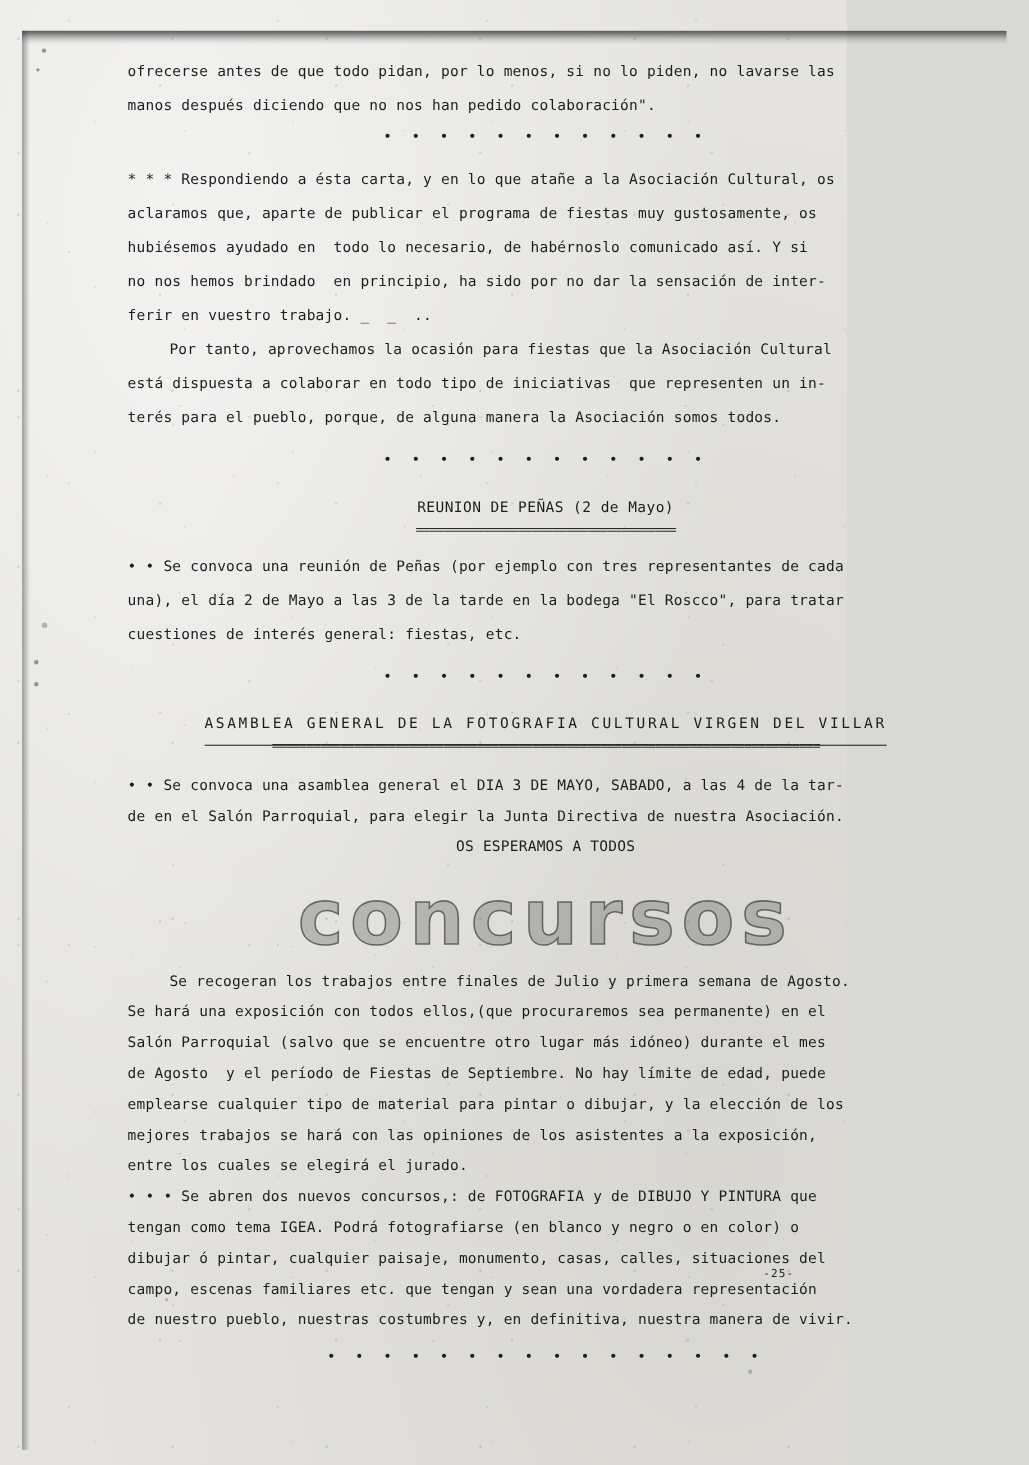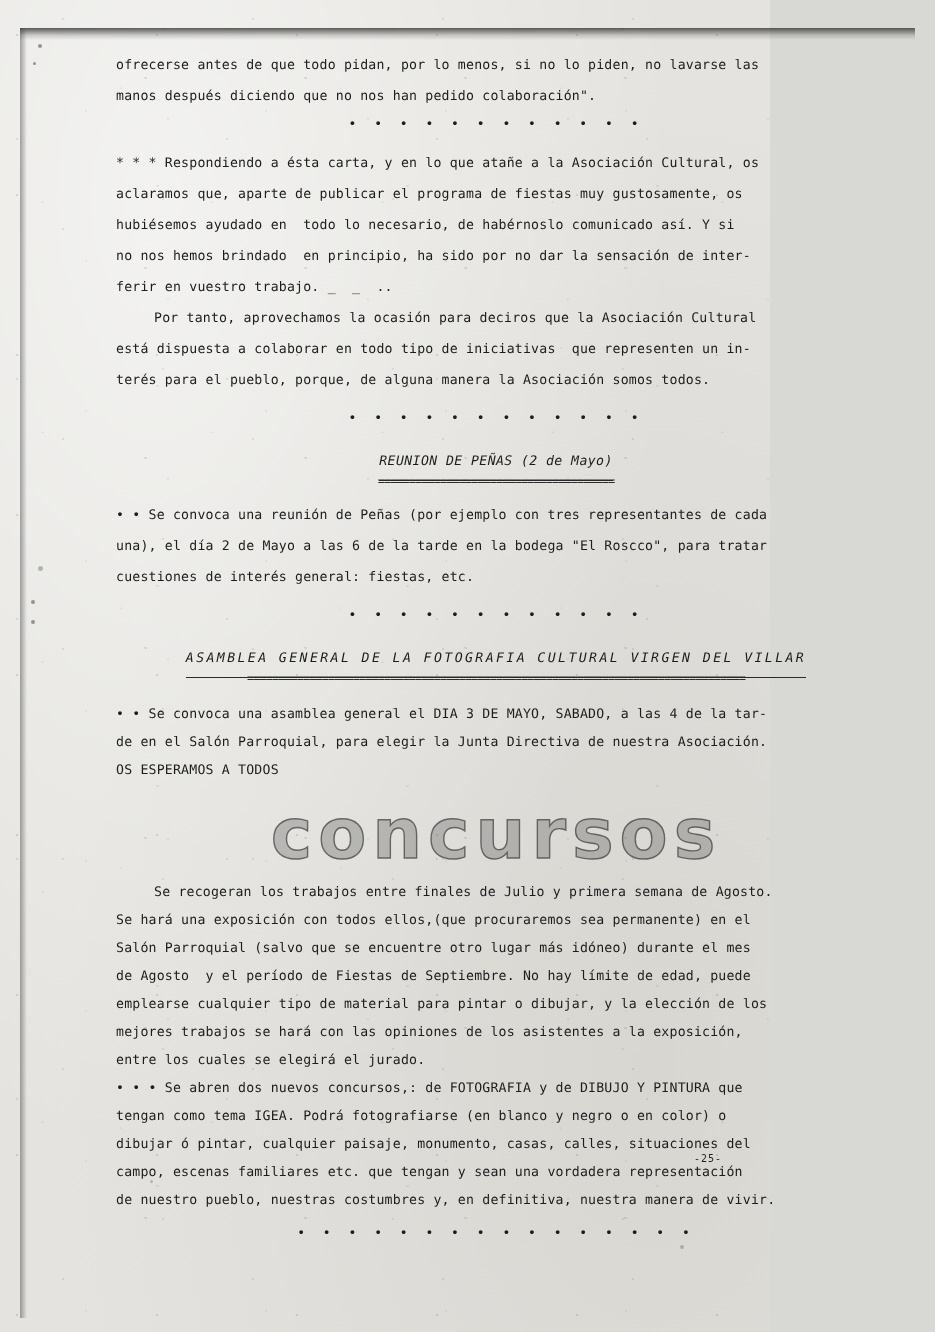--- a/index.html
+++ b/index.html
@@ -85,29 +85,28 @@
     white-space: pre-wrap;
   }
   .indent { text-indent: 38px; }
   .tight { line-height: 28px; }
   .dots {
     text-align: center;
     letter-spacing: 5px;
     font-size: 13px;
     line-height: 26px;
   }
-  .center { }
+  .center { text-align: center; }
   .heading {
     text-align: center;
     letter-spacing: .4px;
   }
   .heading .u {
     border-bottom: 1px solid #2a2a2a;
     padding-bottom: 11px;
-    font-style: italic;
   }
   .dblrule {
     text-align: center;
     letter-spacing: -1px;
     font-size: 12px;
     line-height: 9px;
     color: #2a2a2a;
   }
   .spaced {
     letter-spacing: 2.4px;
@@ -170,36 +169,36 @@
 
       <div class="dots">• • • • • • • • • • • •</div>
       <div class="gap10"></div>
 
       <p class="para">* * * Respondiendo a ésta carta, y en lo que atañe a la Asociación Cultural, os
 aclaramos que, aparte de publicar el programa de fiestas muy gustosamente, os
 hubiésemos ayudado en  todo lo necesario, de habérnoslo comunicado así. Y si
 no nos hemos brindado  en principio, ha sido por no dar la sensación de inter-
 ferir en vuestro trabajo. _  _  ..</p>
 
-      <p class="para indent">Por tanto, aprovechamos la ocasión para deciros que la Asociación Cultural
+      <p class="para indent">Por tanto, aprovechamos la ocasión para fiestas que la Asociación Cultural
 está dispuesta a colaborar en todo tipo de iniciativas  que representen un in-
 terés para el pueblo, porque, de alguna manera la Asociación somos todos.</p>
 
       <div class="gap10"></div>
       <div class="dots">• • • • • • • • • • • •</div>
       <div class="gap14"></div>
 
       <div class="heading">
         <span class="u">REUNION DE PEÑAS (2 de Mayo)</span>
       </div>
       <div class="dblrule">======================================</div>
       <div class="gap14"></div>
 
       <p class="para">• • Se convoca una reunión de Peñas (por ejemplo con tres representantes de cada
-una), el día 2 de Mayo a las 6 de la tarde en la bodega "El Roscco", para tratar
+una), el día 2 de Mayo a las 3 de la tarde en la bodega "El Roscco", para tratar
 cuestiones de interés general: fiestas, etc.</p>
 
       <div class="gap10"></div>
       <div class="dots">• • • • • • • • • • • •</div>
       <div class="gap14"></div>
 
       <div class="heading spaced">
         <span class="u">ASAMBLEA   GENERAL   DE   LA   FOTOGRAFIA CULTURAL VIRGEN DEL VILLAR</span>
       </div>
       <div class="dblrule">================================================================================</div>

